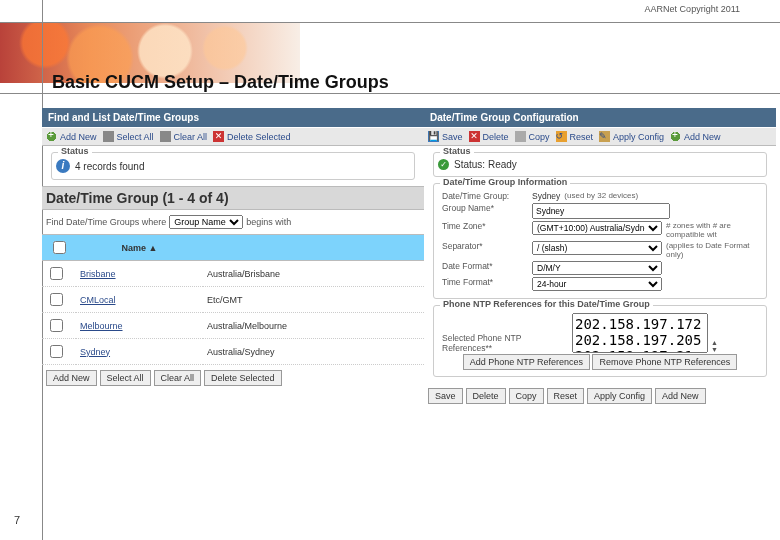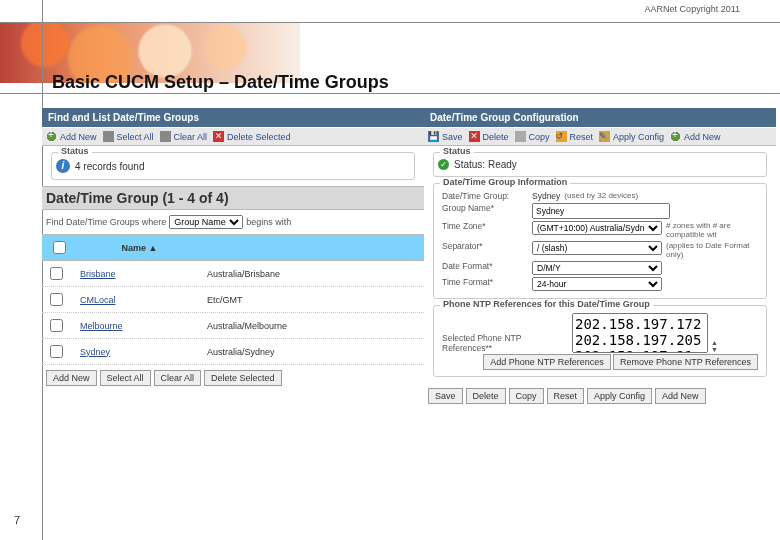--- a/index.html
+++ b/index.html
@@ -197,21 +197,21 @@
       <div class="frm-row" style="align-items:flex-end">
         <span class="frm-lbl" style="flex:0 0 130px">Selected Phone NTP References**</span>
         <textarea style="">202.158.197.172
 202.158.197.205
 202.158.197.21</textarea>
         <span class="arrows">
             <span>▲</span>
             <span>▼</span>
           </span>
       </div>
-      <div style="text-align:right;padding:3px 4px">
+      <div style="text-align:center;padding:3px 4px">
         <span class="btn">Add Phone NTP References</span>
         <span class="btn">Remove Phone NTP References</span>
       </div>
     </div>
     <div class="btnrow">
       <span class="btn">Save</span>
       <span class="btn">Delete</span>
       <span class="btn">Copy</span>
       <span class="btn">Reset</span>
       <span class="btn">Apply Config</span>

